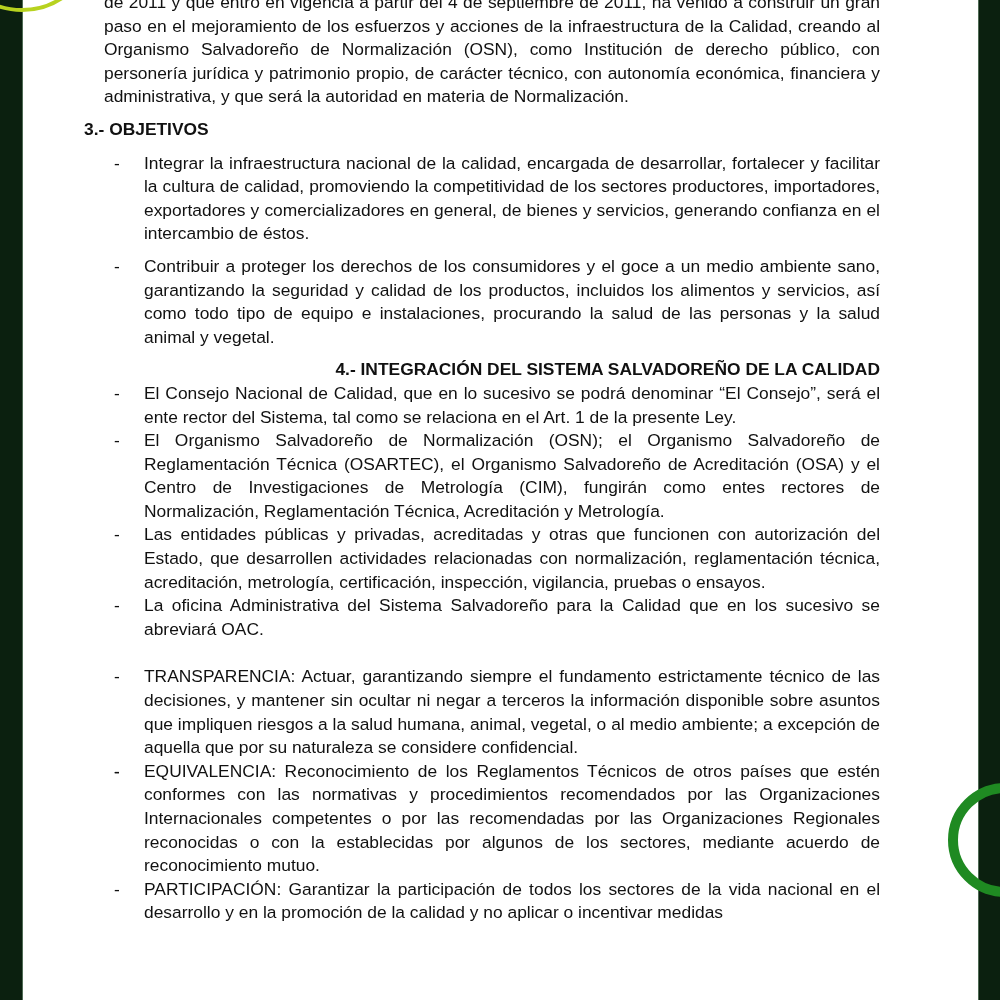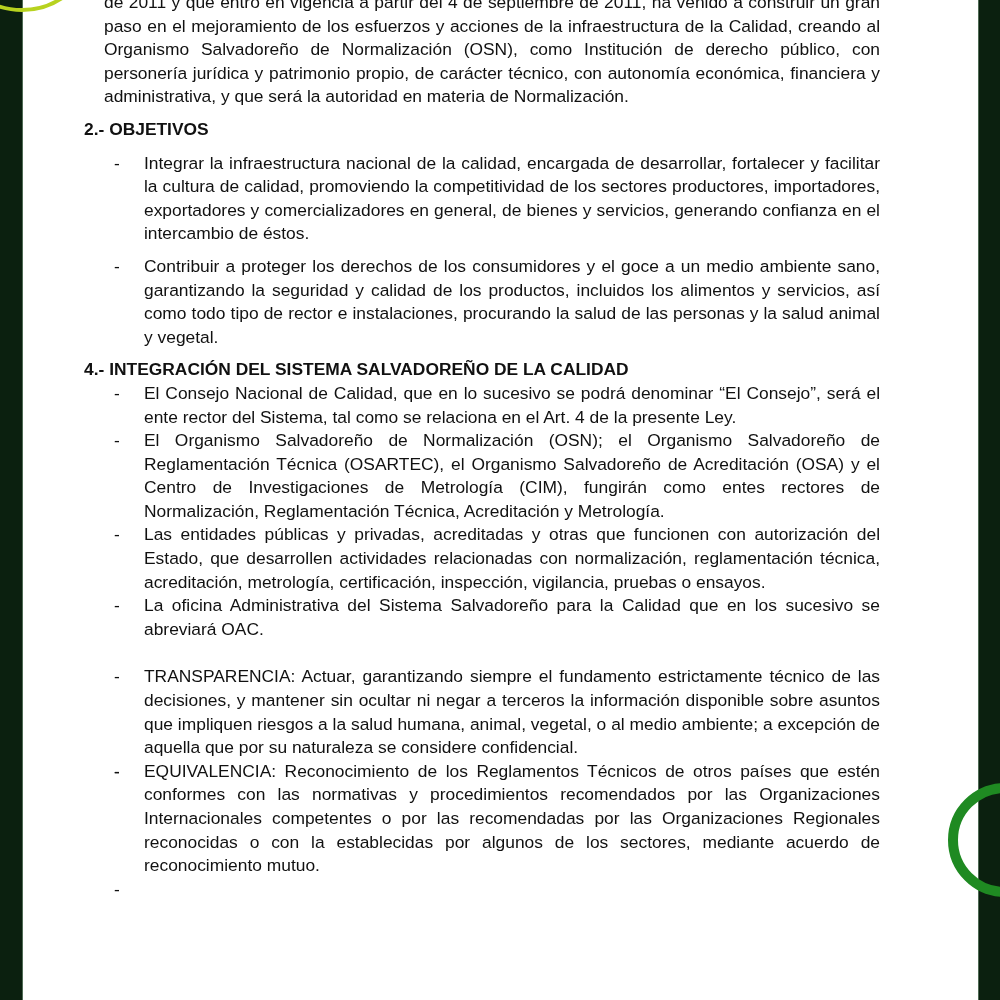--- a/index.html
+++ b/index.html
@@ -34,38 +34,38 @@
 
 <svg class="deco" viewBox="0 0 1000 1000" width="1000" height="1000">
   <circle cx="22" cy="-62" r="72" fill="none" stroke="#b7d21f" stroke-width="4"></circle>
   <circle cx="1005" cy="840" r="52" fill="none" stroke="#1f8a22" stroke-width="10"></circle>
 </svg>
 
 <div class="content">
   <p class="para">de 2011 y que entró en vigencia a partir del 4 de septiembre de 2011, ha venido a construir un gran paso en el mejoramiento de los esfuerzos y acciones de la infraestructura de la Calidad, creando al Organismo Salvadoreño de Normalización (OSN), como Institución de derecho público, con personería jurídica y patrimonio propio, de carácter técnico, con autonomía económica, financiera y administrativa, y que será la autoridad en materia de Normalización.</p>
 
   <div class="sec-wrap" style="margin-left:-20px;">
-    <h2 class="sec" id="sec3-title">2.- OBJETIVOS</h2>
+    <h2 class="sec" id="sec3-title">3.- OBJETIVOS</h2>
   </div>
   <ul class="list objetivos" style="margin-left:-20px;">
     <li><span class="dash">-</span><span>Integrar la infraestructura nacional de la calidad, encargada de desarrollar, fortalecer y facilitar la cultura de calidad, promoviendo la competitividad de los sectores productores, importadores, exportadores y comercializadores en general, de bienes y servicios, generando confianza en el intercambio de éstos.</span></li>
-    <li><span class="dash">-</span><span>Contribuir a proteger los derechos de los consumidores y el goce a un medio ambiente sano, garantizando la seguridad y calidad de los productos, incluidos los alimentos y servicios, así como todo tipo de rector e instalaciones, procurando la salud de las personas y la salud animal y vegetal.</span></li>
+    <li><span class="dash">-</span><span>Contribuir a proteger los derechos de los consumidores y el goce a un medio ambiente sano, garantizando la seguridad y calidad de los productos, incluidos los alimentos y servicios, así como todo tipo de equipo e instalaciones, procurando la salud de las personas y la salud animal y vegetal.</span></li>
   </ul>
 
-  <div class="sec-wrap" style="margin-left:-20px;">
+  <div class="sec-wrap" style="margin-left:-20px;text-align:right;">
     <h2 class="sec">4.- INTEGRACIÓN DEL SISTEMA SALVADOREÑO DE LA CALIDAD</h2>
   </div>
   <ul class="list" style="margin-left:-20px;">
-    <li><span class="dash">-</span><span>El Consejo Nacional de Calidad, que en lo sucesivo se podrá denominar “El Consejo”, será el ente rector del Sistema, tal como se relaciona en el Art. 4 de la presente Ley.</span></li>
+    <li><span class="dash">-</span><span>El Consejo Nacional de Calidad, que en lo sucesivo se podrá denominar “El Consejo”, será el ente rector del Sistema, tal como se relaciona en el Art. 1 de la presente Ley.</span></li>
     <li><span class="dash">-</span><span>El Organismo Salvadoreño de Normalización (OSN); el Organismo Salvadoreño de Reglamentación Técnica (OSARTEC), el Organismo Salvadoreño de Acreditación (OSA) y el Centro de Investigaciones de Metrología (CIM), fungirán como entes rectores de Normalización, Reglamentación Técnica, Acreditación y Metrología.</span></li>
     <li><span class="dash">-</span><span>Las entidades públicas y privadas, acreditadas y otras que funcionen con autorización del Estado, que desarrollen actividades relacionadas con normalización, reglamentación técnica, acreditación, metrología, certificación, inspección, vigilancia, pruebas o ensayos.</span></li>
     <li><span class="dash">-</span><span>La oficina Administrativa del Sistema Salvadoreño para la Calidad que en los sucesivo se abreviará OAC.</span></li>
   </ul>
 
   <div class="gap-l"></div>
 
   <ul class="list" style="margin-left:-20px;">
     <li><span class="dash">-</span><span>TRANSPARENCIA: Actuar, garantizando siempre el fundamento estrictamente técnico de las decisiones, y mantener sin ocultar ni negar a terceros la información disponible sobre asuntos que impliquen riesgos a la salud humana, animal, vegetal, o al medio ambiente; a excepción de aquella que por su naturaleza se considere confidencial.</span></li>
     <li><span class="dash">-</span></li>
     <li><span class="dash">-</span><span>EQUIVALENCIA: Reconocimiento de los Reglamentos Técnicos de otros países que estén conformes con las normativas y procedimientos recomendados por las Organizaciones Internacionales competentes o por las recomendadas por las Organizaciones Regionales reconocidas o con la establecidas por algunos de los sectores, mediante acuerdo de reconocimiento mutuo.</span></li>
-    <li><span class="dash">-</span></li>
+    <li><span class="dash">-</span><span>PARTICIPACIÓN: Garantizar la participación de todos los sectores de la vida nacional en el desarrollo y en la promoción de la calidad y no aplicar o incentivar medidas</span></li>
   </ul>
 </div>
 
 </body></html>

